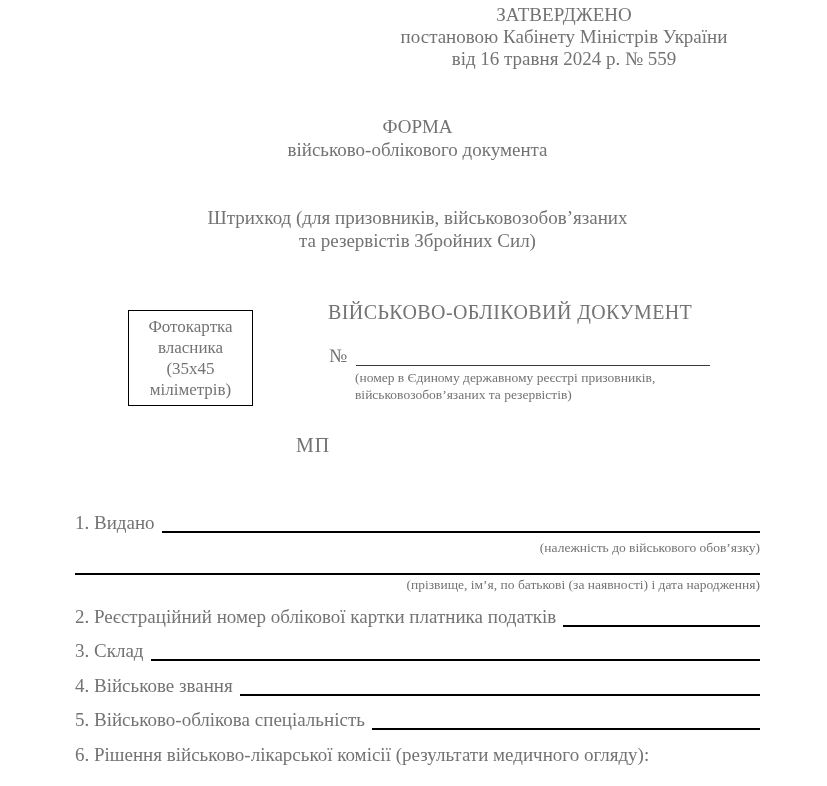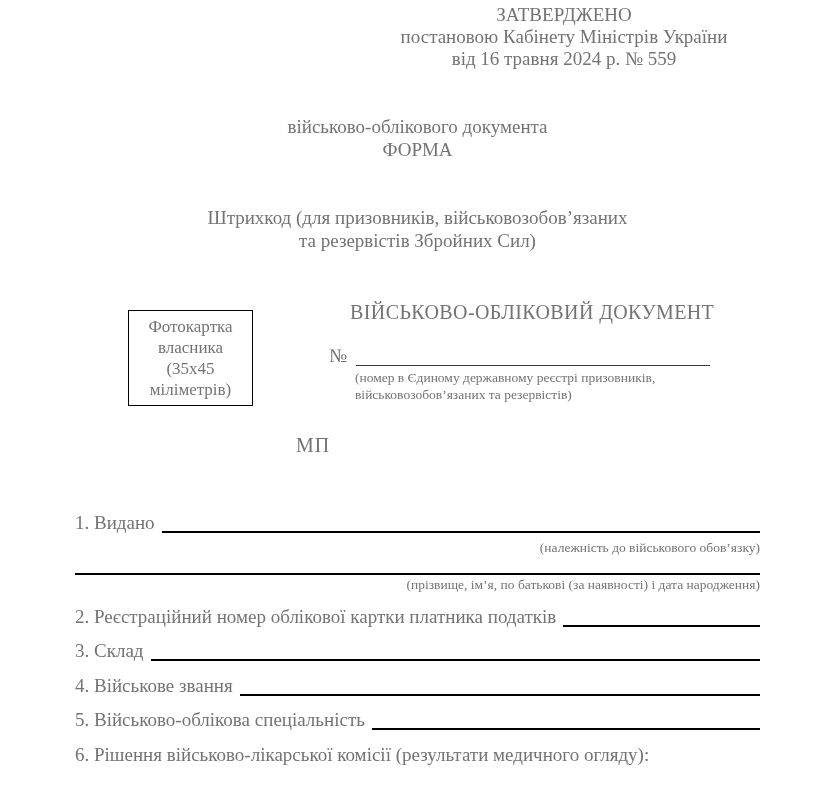--- a/index.html
+++ b/index.html
@@ -50,21 +50,21 @@
     border: 1px solid #000;
     display: flex;
     flex-direction: column;
     justify-content: center;
     text-align: center;
     font-size: 17px;
     line-height: 21px;
   }
   .doc-title {
     position: absolute;
-    left: 275px;
+    left: 253px;
     top: 3px;
     font-size: 20px;
     letter-spacing: 0.4px;
     white-space: nowrap;
   }
   .number-block {
     position: absolute;
     left: 254px;
     top: 47px;
     width: 381px;
@@ -134,22 +134,22 @@
 
 <div class="page">
 
   <div class="approval">
     <div>ЗАТВЕРДЖЕНО</div>
     <div>постановою Кабінету Міністрів України</div>
     <div>від 16 травня 2024 р. № 559</div>
   </div>
 
   <div class="center-block form-heading">
+    <div>ФОРМА</div>
     <div>військово-облікового документа</div>
-    <div>ФОРМА</div>
   </div>
 
   <div class="center-block barcode-note">
     <div>Штрихкод (для призовників, військовозобов’язаних</div>
     <div>та резервістів Збройних Сил)</div>
   </div>
 
   <div class="middle">
     <div class="photo-box">
       <div>Фотокартка</div>

